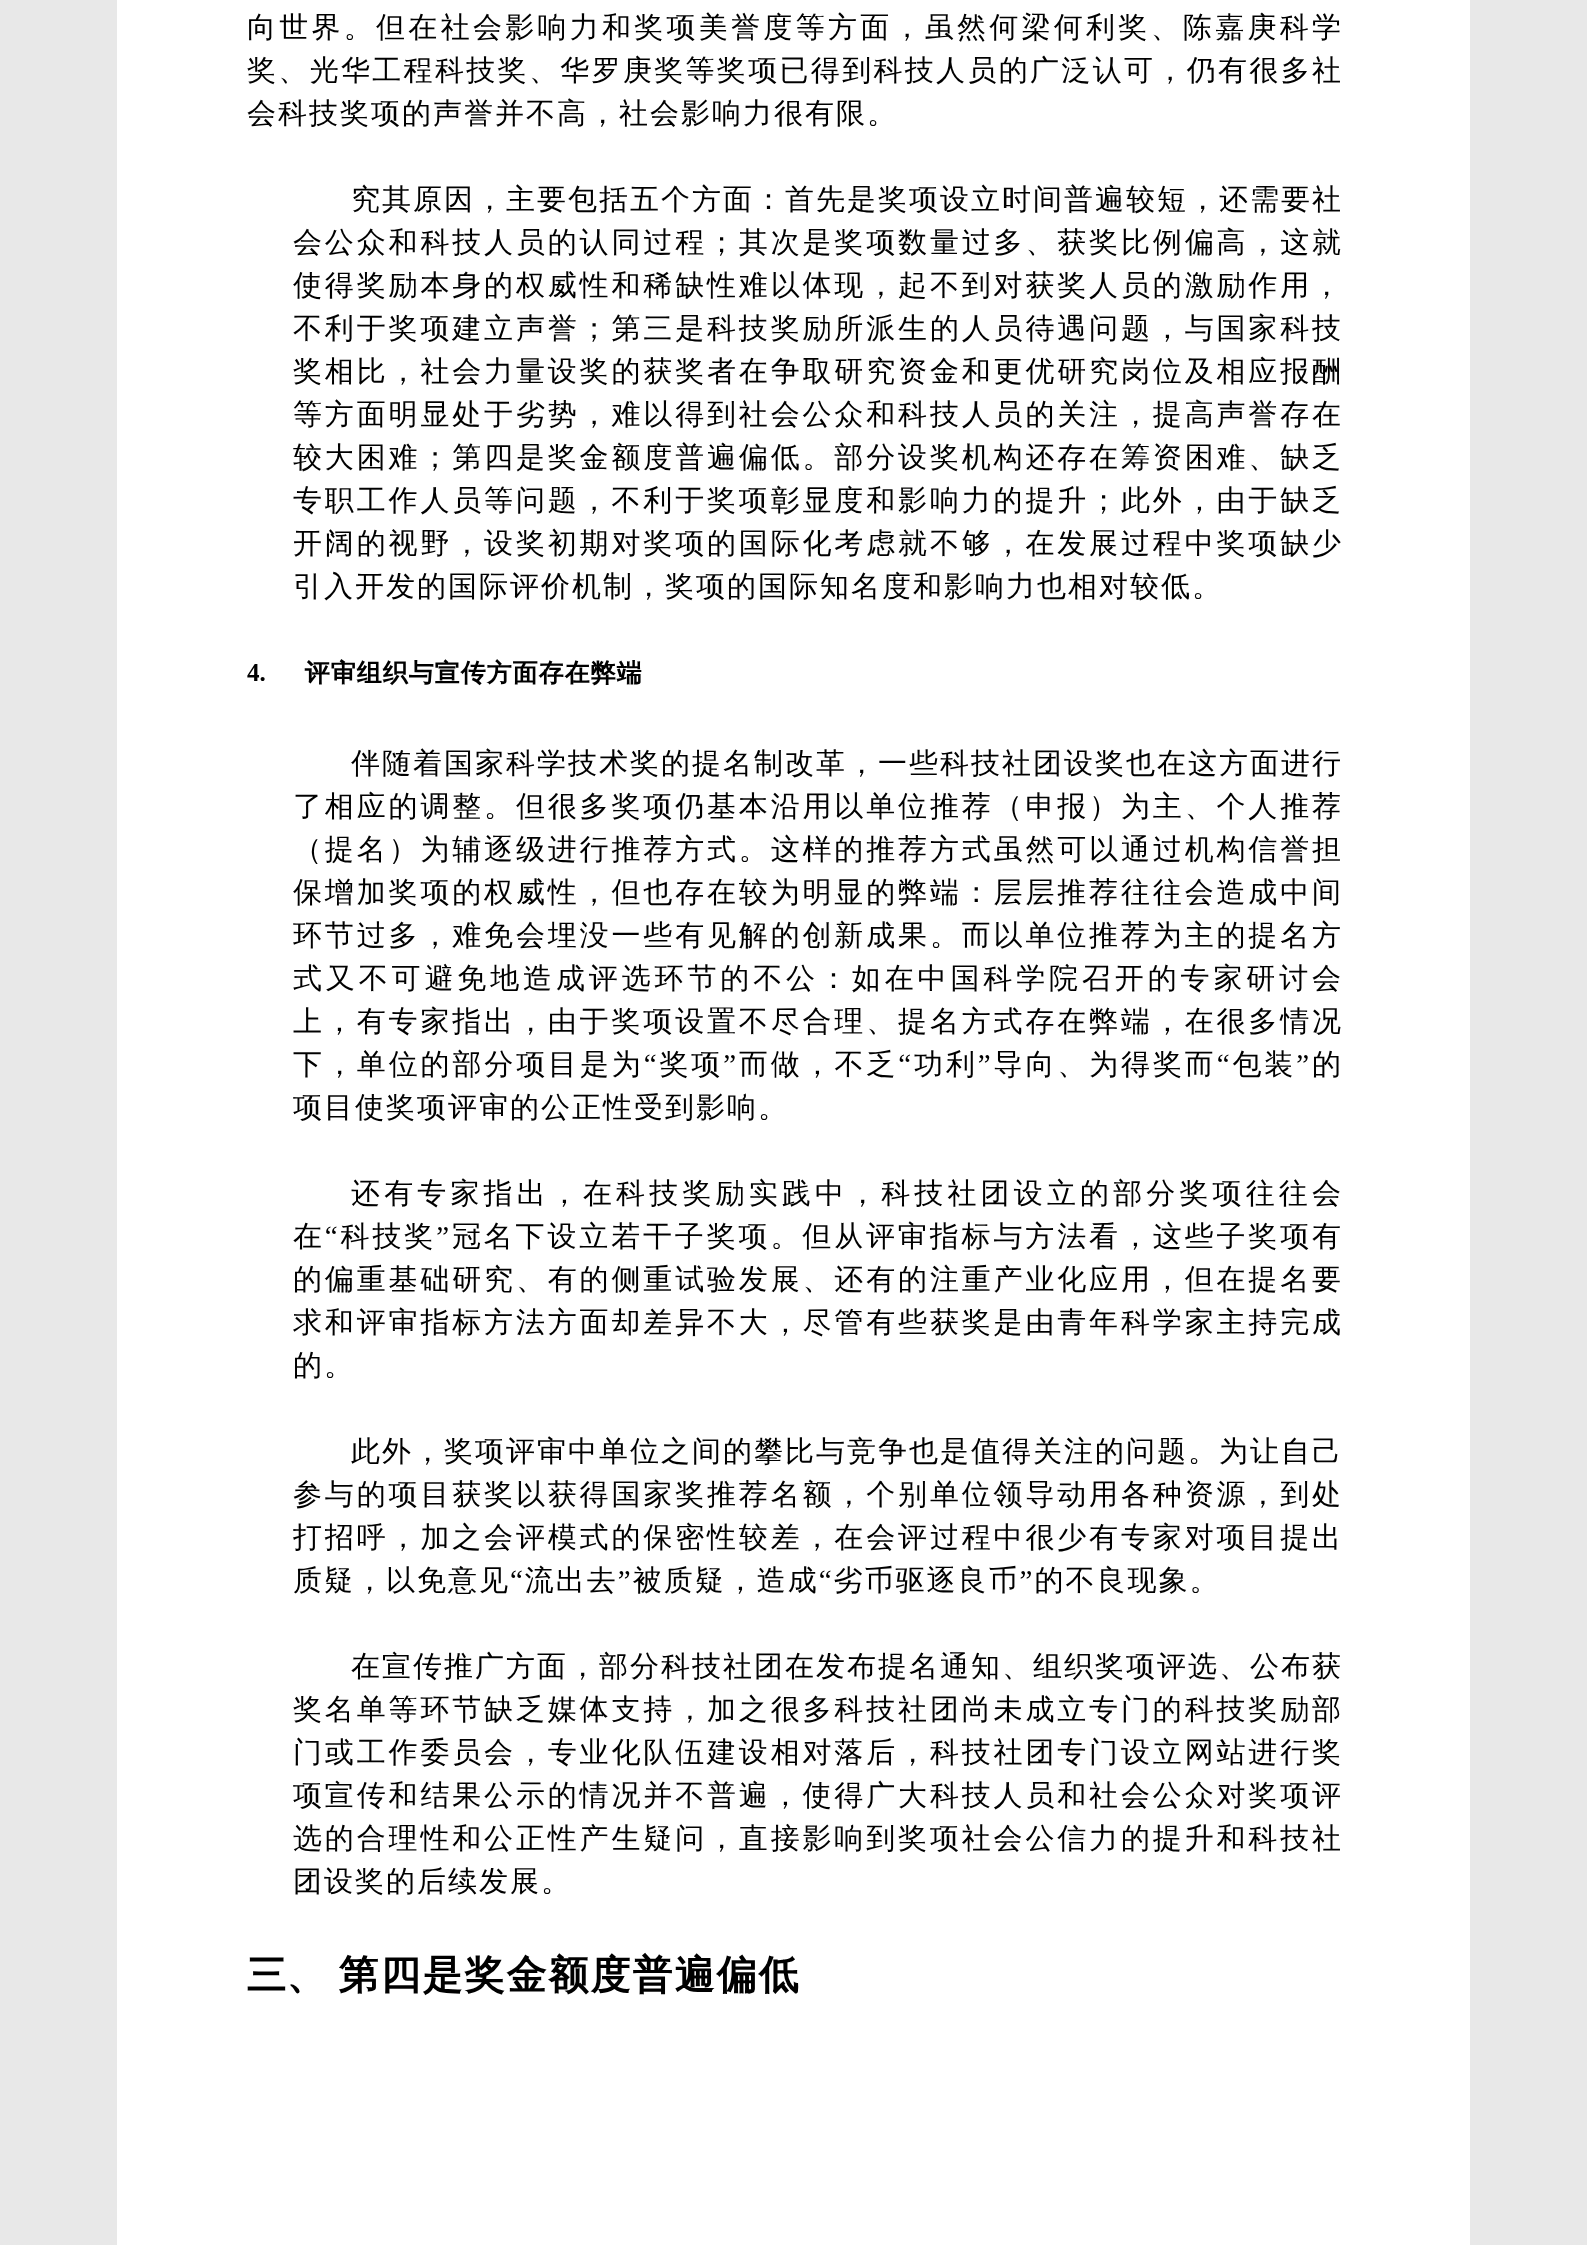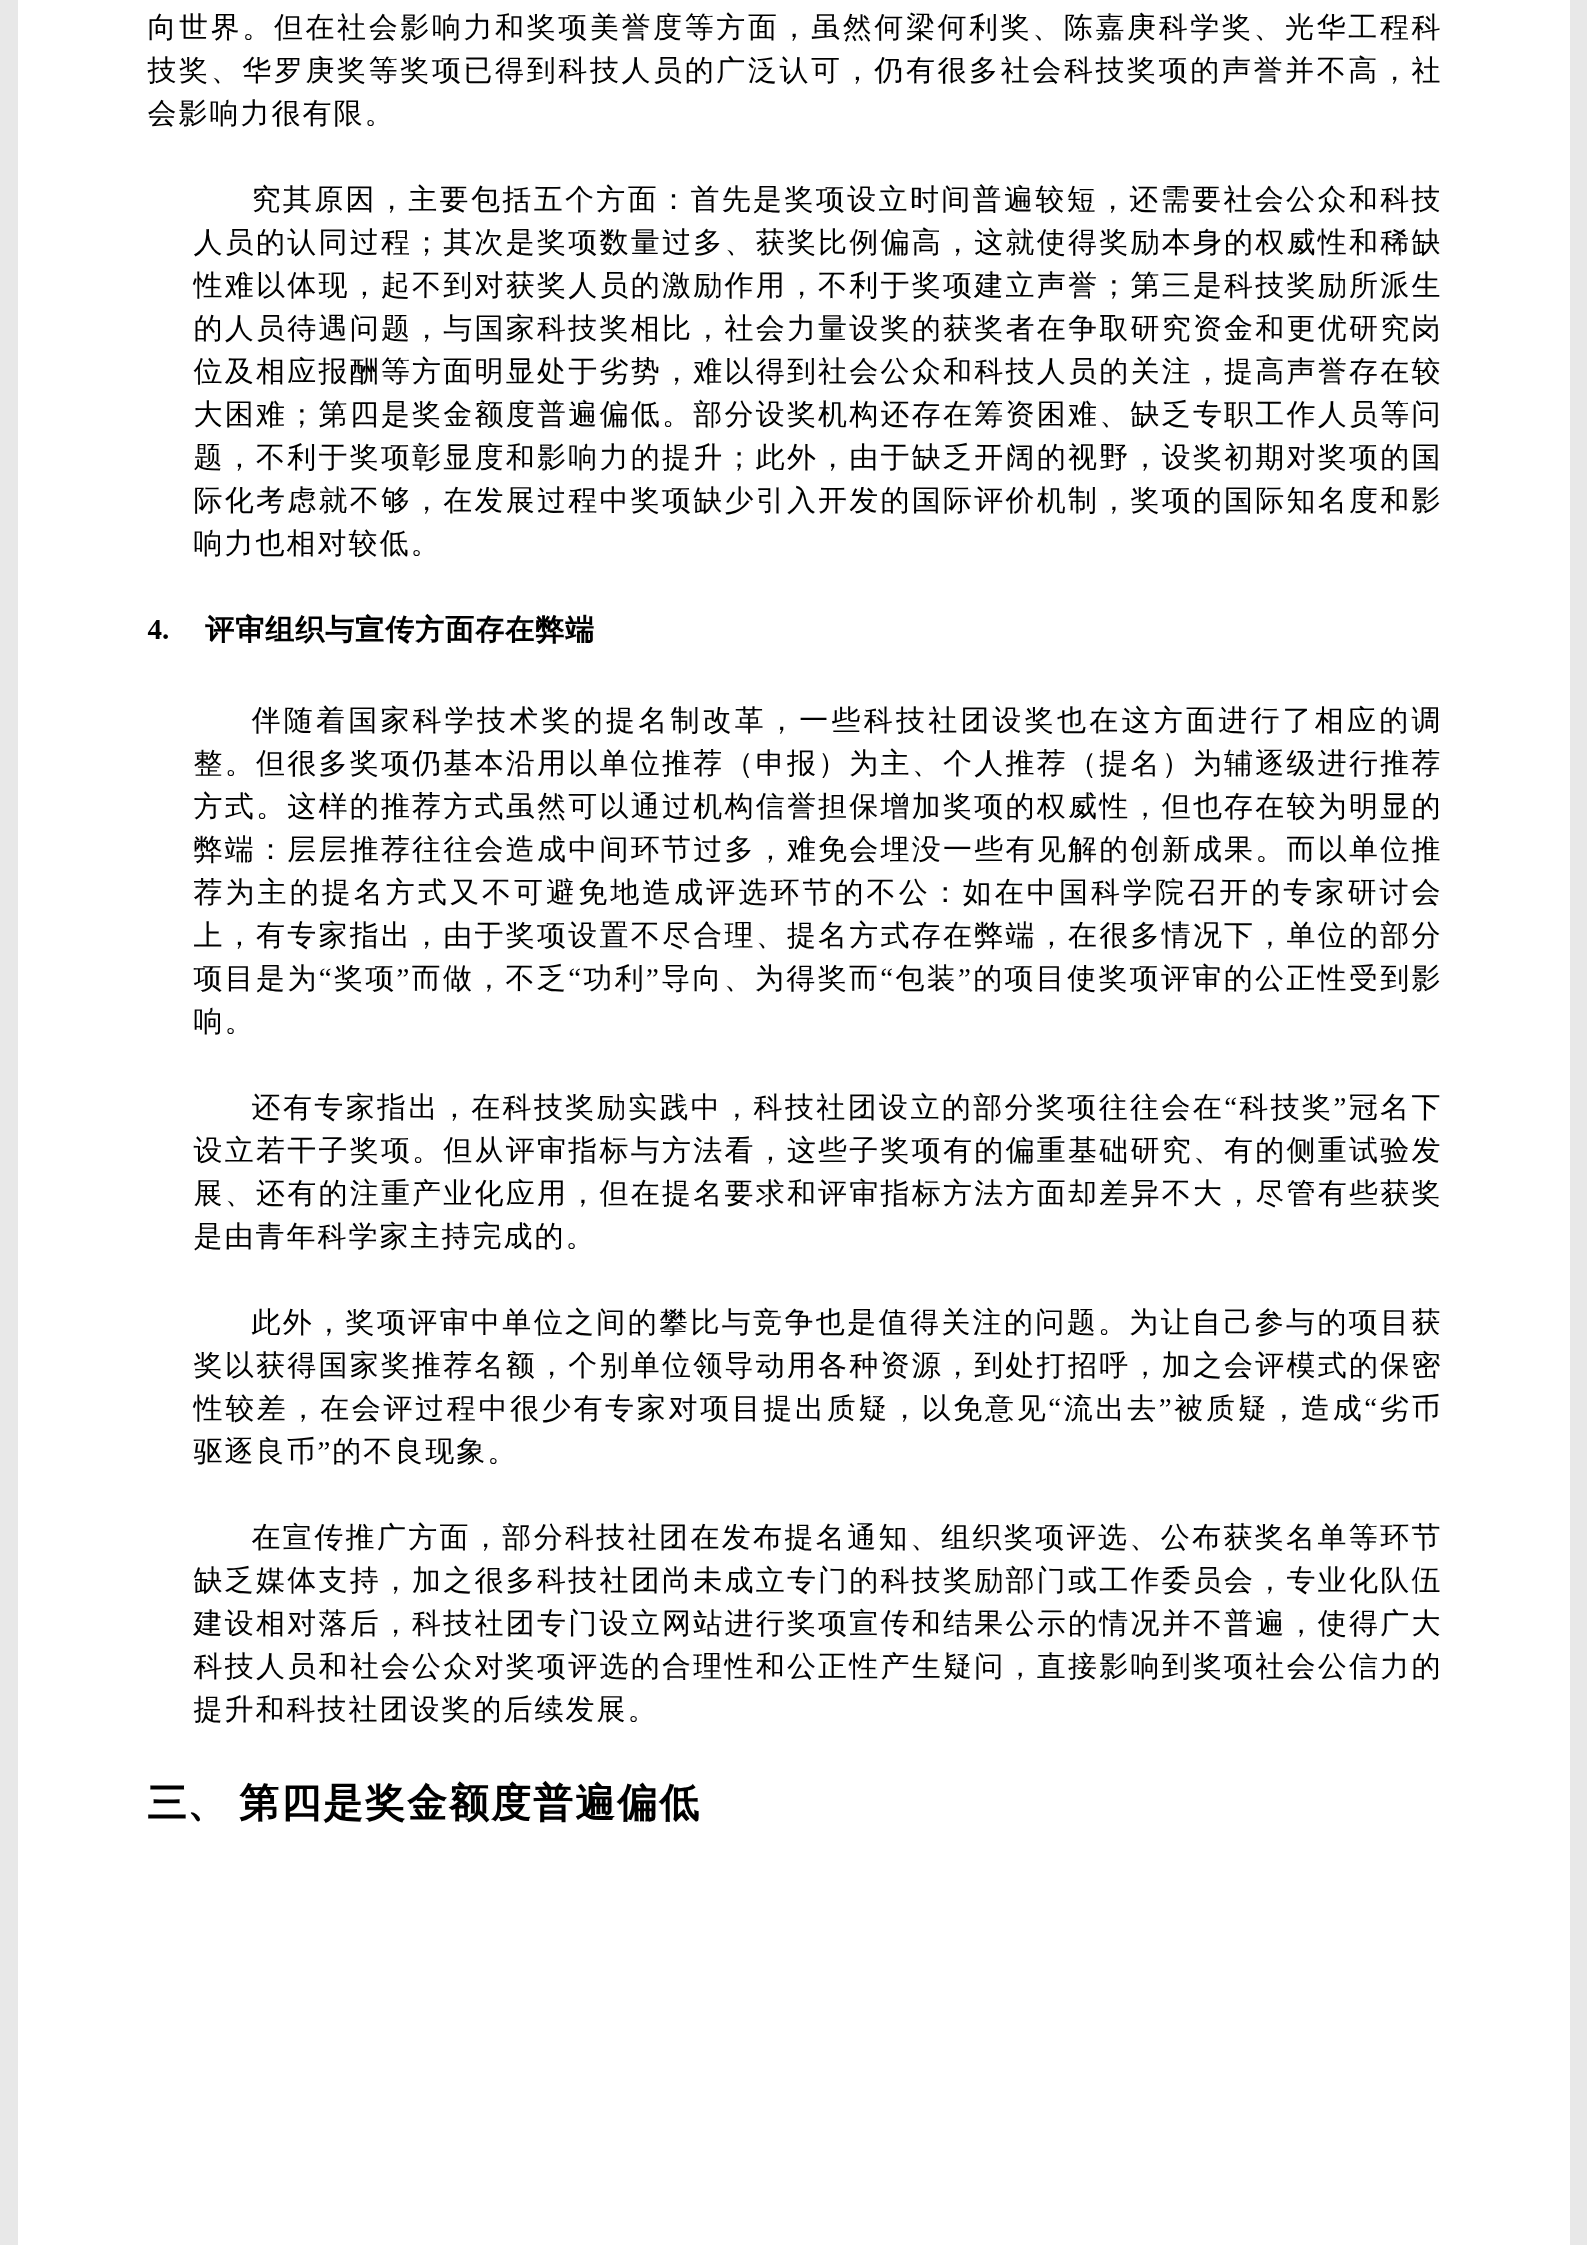--- a/index.html
+++ b/index.html
@@ -1,38 +1,38 @@
 <!DOCTYPE html>
 <html><head>
 <meta charset="utf-8">
 <style>
   html, body { margin: 0; padding: 0; background: #e8e8e8; }
   .page {
     position: relative;
-    width: 1552px;
+    width: 1353px;
     height: 2245px;
     margin: 0 auto;
     background: #ffffff;
     box-sizing: border-box;
     padding: 6px 127px 0 130px;
     overflow: hidden;
     font-family: "Liberation Serif", "DejaVu Serif", serif;
     color: #000000;
     font-size: 29px;
     line-height: 43px;
   }
   .para {
     margin: 0 0 43px 0;
     text-align: justify;
     letter-spacing: 2px;
   }
   .para.indent { text-indent: 2em; margin-left: 46px; }
   .section-heading {
     margin: 12px 0 48px 0;
-    font-size: 29px;
+    font-size: 25px;
     font-weight: bold;
     letter-spacing: 1px;
     font-family: "Liberation Serif", "DejaVu Serif", serif;
   }
   .section-heading .sec-num {
     display: inline-block;
     min-width: 58px;
     letter-spacing: 0;
   }
   .chapter-heading {

